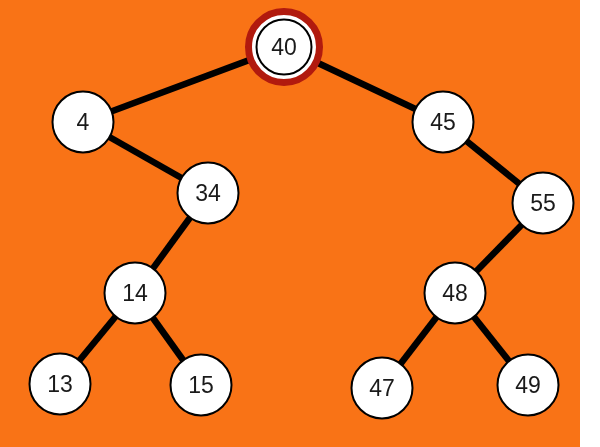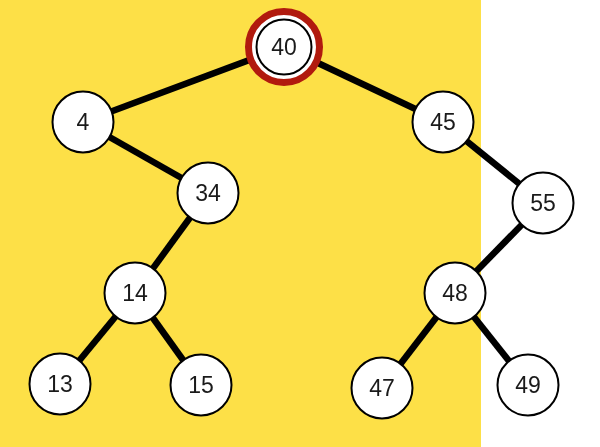--- a/index.html
+++ b/index.html
@@ -7,23 +7,23 @@
     margin: 0;
     padding: 0;
     background: #ffffff;
     width: 600px;
     height: 447px;
     overflow: hidden;
     font-family: "Liberation Sans", sans-serif;
   }
   .canvas {
     position: relative;
-    width: 481px;
+    width: 580px;
     height: 447px;
-    background: #fde047;
+    background: #f97316;
   }
   svg text {
     font-family: "Liberation Sans", "DejaVu Sans", sans-serif;
     font-weight: 400;
   }
 </style>
 </head>
 <body>
 
 <div class="canvas">

